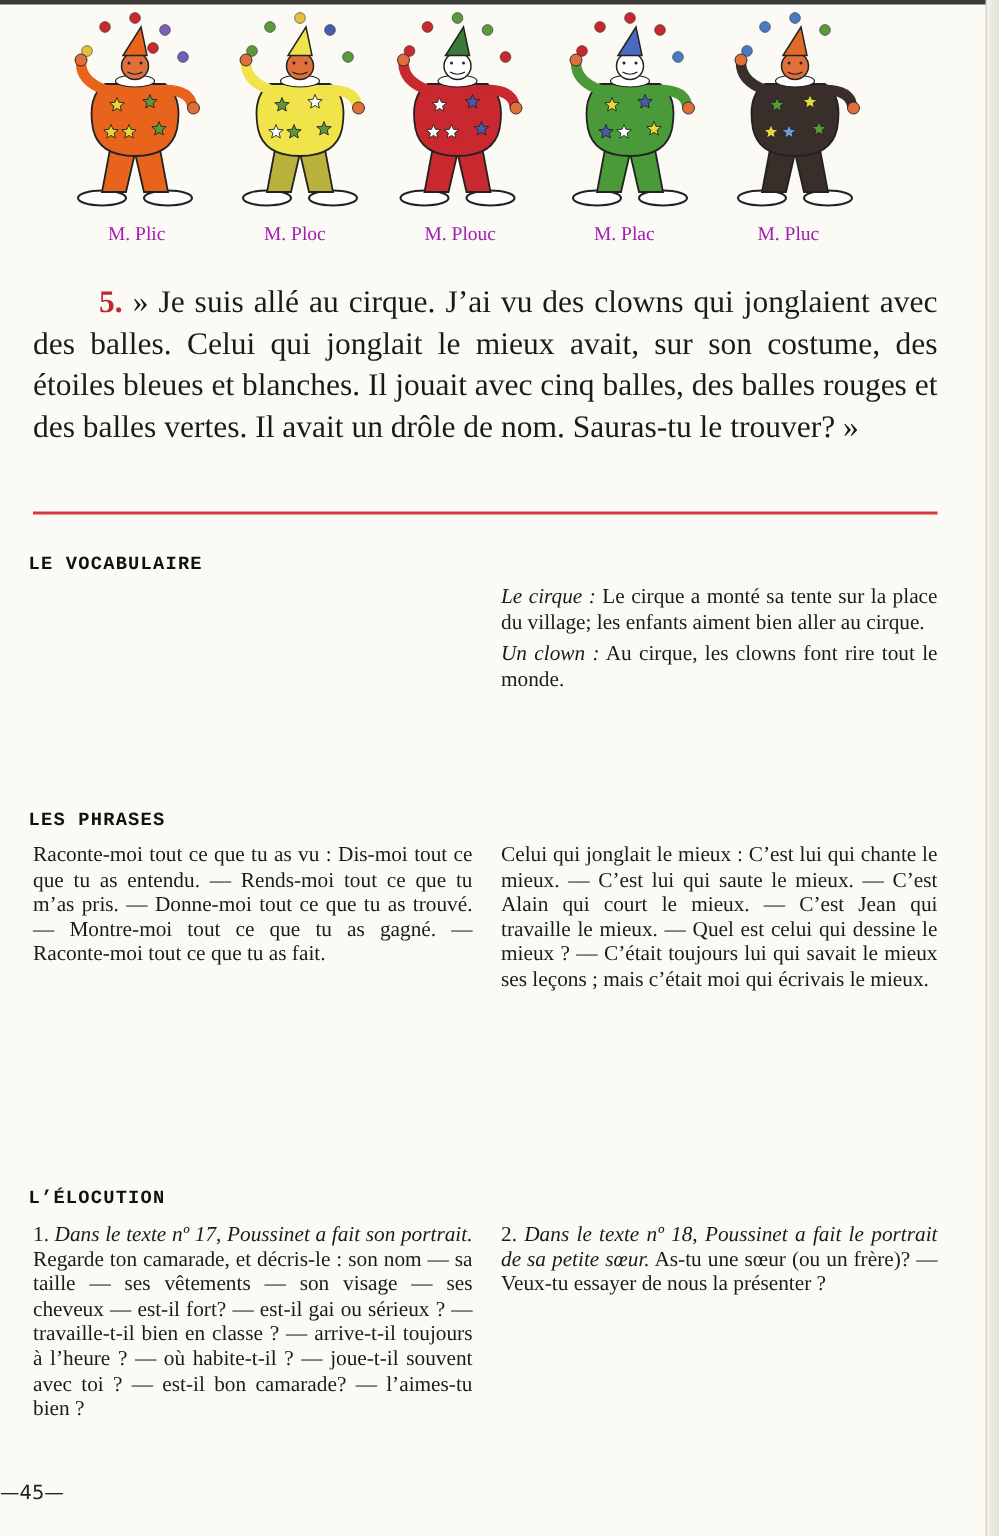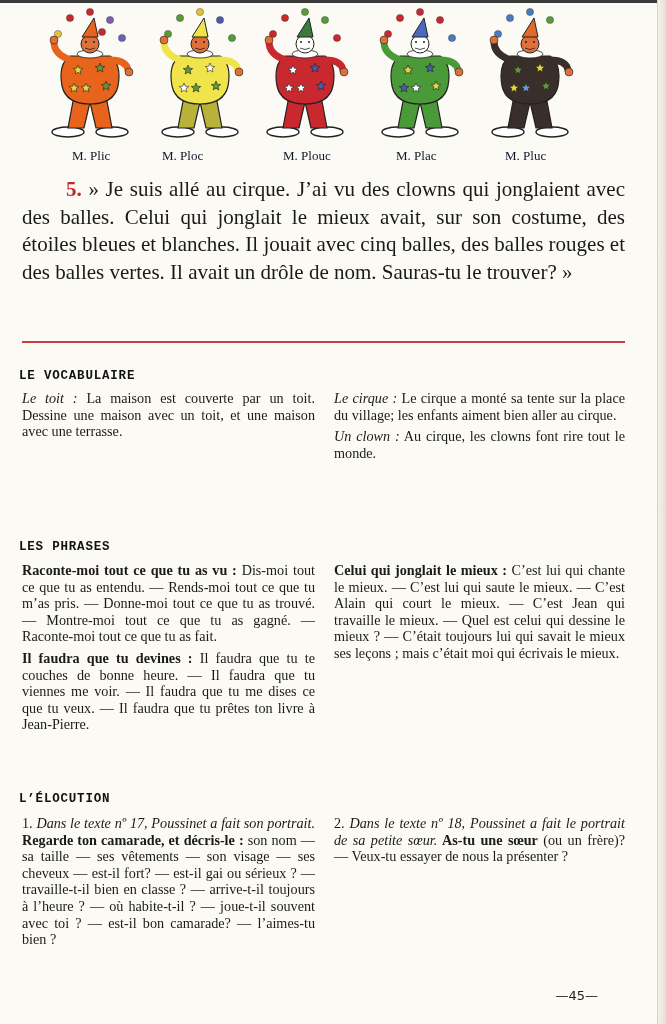--- a/index.html
+++ b/index.html
@@ -11,46 +11,46 @@
     position: relative;
   }
   .page-edge-top { position: absolute; left: 0; top: 0; width: 666px; height: 3px; background: #3a3a3a; }
   .page-edge-right { position: absolute; right: 0; top: 0; width: 8px; height: 1024px;
     background: linear-gradient(to right, #f3f1e8, #e4e1d6); border-left: 1px solid #d8d5ca; }
 
   
   .clowns { position: absolute; left: 40px; top: 4px; width: 560px; height: 140px; }
   .clown { position: absolute; top: 0; width: 100px; height: 140px; }
   .clown svg { width: 100%; height: 100%; }
-  .clown-label { position: absolute; top: 148px; font-size: 13px; color: #0f172a; white-space: nowrap; }
+  .clown-label { position: absolute; top: 148px; font-size: 13px; color: #a21caf; white-space: nowrap; }
 
   
   .intro {
-    position: absolute; left: 22px; top: 176px; width: 603px;
+    position: absolute; left: 22px; top: 188px; width: 603px;
     font-size: 21px; line-height: 27.5px; text-align: justify; text-align-last: left;
   }
   .intro .num { color: #c0282e; font-weight: bold; margin-left: 44px; }
   .red-rule { position: absolute; left: 22px; top: 341px; width: 603px; height: 2px; background: #d23a3f; }
 
   .section-title {
     position: absolute; left: 0; width: 666px; text-align: left;
     font-family: Liberation Mono, monospace; font-weight: bold; font-size: 12.5px; letter-spacing: 0.8px;
     color: #111;
     margin-left: 19px;
   }
 
   .col { position: absolute; font-size: 14.2px; line-height: 16.6px; text-align: justify; }
   .col.left { left: 22px; width: 293px; }
   .col.right { left: 334px; width: 291px; }
   .col p { margin: 0 0 5px 0; }
   .col i { font-style: italic; }
-  .col b { font-weight: bold; }
+  .col b { font-weight: normal; }
 
   .page-number {
-    position: absolute; top: 988px; left: 0; width: 598px; text-align: right;
+    position: absolute; top: 988px; left: 0; width: 598px; text-align: left;
     font-family: "DejaVu Sans", sans-serif; font-size: 13px; color: #222;
   }
 </style>
 </head>
 <body>
 
 <div class="page-edge-top"></div>
 <div class="page-edge-right"></div>
 
 <div class="clowns">
@@ -179,44 +179,42 @@
         <polygon points="34.0,79.0 35.3,82.2 38.8,82.5 36.1,84.7 36.9,88.0 34.0,86.3 31.1,88.0 31.9,84.7 29.2,82.5 32.7,82.2" fill="#e8d93a" stroke="#222" stroke-width="0.6"></polygon>
         <ellipse cx="50" cy="50" rx="13" ry="4" fill="#fff" stroke="#222" stroke-width="0.8"></ellipse>
         <circle cx="50" cy="40" r="9" fill="#e0703a" stroke="#222" stroke-width="1"></circle>
         <circle cx="46" cy="38" r="1" fill="#222"></circle>
         <circle cx="54" cy="38" r="1" fill="#222"></circle>
         <path d="M45 44 Q50 47 55 44" fill="none" stroke="#222" stroke-width="0.8"></path>
         <polygon points="42,33 58,33 54,14" fill="#e06a2a" stroke="#222" stroke-width="1"></polygon>
       </svg></div>
 </div>
 <span class="clown-label" style="left:72px">M. Plic</span>
-<span class="clown-label" style="left:162px">M. Ploc</span>
+<span class="clown-label" style="left:176px">M. Ploc</span>
 <span class="clown-label" style="left:283px">M. Plouc</span>
 <span class="clown-label" style="left:396px">M. Plac</span>
 <span class="clown-label" style="left:505px">M. Pluc</span>
 
 <div class="intro">
   <span class="num">5.</span>
   <span>» Je suis allé au cirque. J’ai vu des clowns qui jonglaient avec des balles. Celui qui jonglait le mieux avait, sur son costume, des étoiles bleues et blanches. Il jouait avec cinq balles, des balles rouges et des balles vertes. Il avait un drôle de nom. Sauras-tu le trouver? »</span>
 </div>
 <div class="red-rule"></div>
 
 <div class="section-title" style="top:369px">LE VOCABULAIRE</div>
 <div class="col left" style="top:390px">
-  <p><i>Le toit :</i><span> La maison est couverte par un toit. Dessine une maison avec un toit, et une maison avec une terrasse.</span></p>
 </div>
 <div class="col right" style="top:390px">
   <p><i>Le cirque :</i><span> Le cirque a monté sa tente sur la place du village; les enfants aiment bien aller au cirque.</span></p>
   <p><i>Un clown :</i><span> Au cirque, les clowns font rire tout le monde.</span></p>
 </div>
 
 <div class="section-title" style="top:540px">LES PHRASES</div>
 <div class="col left" style="top:562px">
   <p><b>Raconte-moi tout ce que tu as vu :</b><span> Dis-moi tout ce que tu as entendu. — Rends-moi tout ce que tu m’as pris. — Donne-moi tout ce que tu as trouvé. — Montre-moi tout ce que tu as gagné. — Raconte-moi tout ce que tu as fait.</span></p>
-  <p><b>Il faudra que tu devines :</b><span> Il faudra que tu te couches de bonne heure. — Il faudra que tu viennes me voir. — Il faudra que tu me dises ce que tu veux. — Il faudra que tu prêtes ton livre à Jean-Pierre.</span></p>
 </div>
 <div class="col right" style="top:562px">
   <p><b>Celui qui jonglait le mieux :</b><span> C’est lui qui chante le mieux. — C’est lui qui saute le mieux. — C’est Alain qui court le mieux. — C’est Jean qui travaille le mieux. — Quel est celui qui dessine le mieux ? — C’était toujours lui qui savait le mieux ses leçons ; mais c’était moi qui écrivais le mieux.</span></p>
 </div>
 
 <div class="section-title" style="top:792px">L’ÉLOCUTION</div>
 <div class="col left" style="top:815px">
   <p><span>1.</span><i> Dans le texte nº 17, Poussinet a fait son portrait.</i><b> Regarde ton camarade, et décris-le :</b><span> son nom — sa taille — ses vêtements — son visage — ses cheveux — est-il fort? — est-il gai ou sérieux ? — travaille-t-il bien en classe ? — arrive-t-il toujours à l’heure ? — où habite-t-il ? — joue-t-il souvent avec toi ? — est-il bon camarade? — l’aimes-tu bien ?</span></p>
 </div>
 <div class="col right" style="top:815px">

